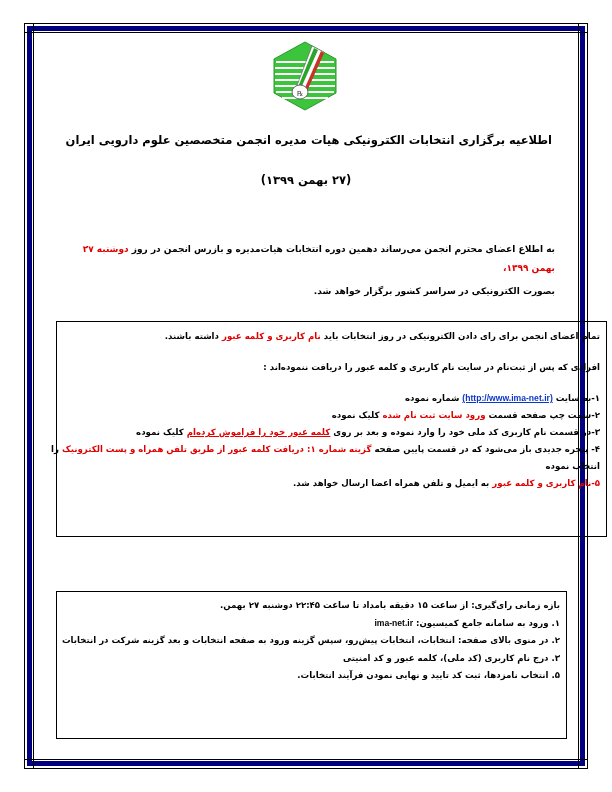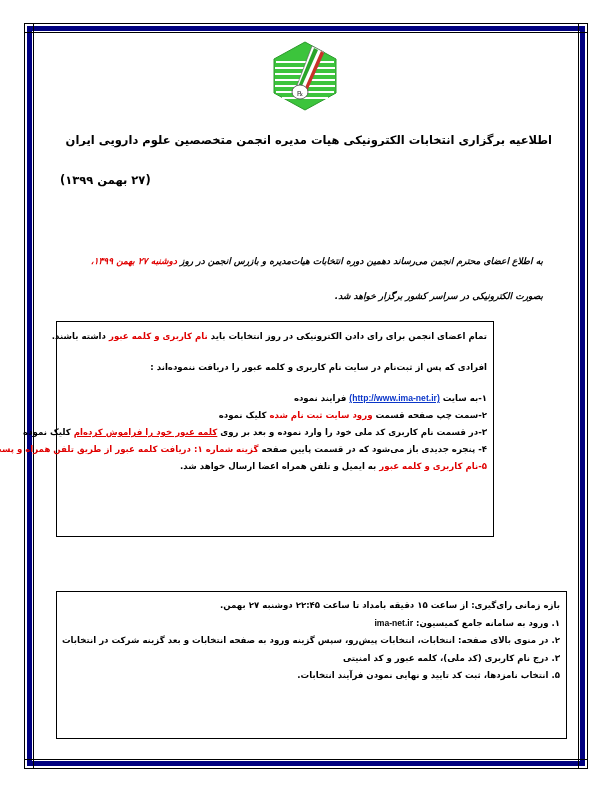--- a/index.html
+++ b/index.html
@@ -12,32 +12,32 @@
                  border:5px solid #000080; box-sizing:border-box; }
   .frame-inner { position:absolute; left:33px; top:32px; width:546px; height:728px;
                  border:1px solid #000; box-sizing:border-box; }
   .corner { position:absolute; width:10px; height:10px; border:1px solid #000; box-sizing:border-box; background:transparent; }
 
   .logo { position:absolute; left:272px; top:40px; width:66px; height:72px; }
 
   .rtl { direction:rtl; unicode-bidi:embed; text-align:right; }
   .title { position:absolute; left:60px; right:60px; top:133px; 
            font-weight:bold; font-size:11.5px; direction:rtl; }
-  .subtitle { position:absolute; left:60px; right:60px; top:173px; text-align:left;
+  .subtitle { position:absolute; left:60px; right:60px; top:173px; text-align:center;
            font-weight:bold; font-size:11.5px; direction:rtl; }
 
   .intro { position:absolute; left:55px; right:53px; top:236px; font-size:9px; font-weight:bold; line-height:19px; }
-  .intro p { margin:16px;font-style:italic; }
+  .intro p { margin:4px; }
   .intro .gap { margin-top:6px; }
 
   .red { color:#e00000; }
   .link { color:#0b36c9; text-decoration:underline; }
   .red-u { color:#e00000; text-decoration:underline; }
 
-  .box1 { position:absolute; left:56px; top:321px; width:438px; height:216px;
+  .box1 { position:absolute; left:56px; top:321px; width:551px; height:216px;
           border:1px solid #000; box-sizing:border-box; padding:6px 6px 0 6px;
           font-size:8.6px; font-weight:bold; }
   .box1 .line { line-height:17px; white-space:nowrap; }
   .box1 .line.tall { margin-bottom:14px; }
   .box1 .sp { height:14px; }
 
   .box2 { position:absolute; left:56px; top:591px; width:511px; height:148px;
           border:1px solid #000; box-sizing:border-box; padding:5px 6px 0 6px;
           font-size:8.6px; font-weight:bold; }
   .box2 .line { line-height:17.5px; white-space:nowrap; }
@@ -77,24 +77,25 @@
 
 <div class="intro rtl">
   <p><span>به اطلاع اعضای محترم انجمن می‌رساند دهمین دوره انتخابات هیات‌مدیره و بازرس انجمن در روز </span><span class="red">دوشنبه ۲۷ بهمن ۱۳۹۹،</span></p>
   <p>بصورت الکترونیکی در سراسر کشور برگزار خواهد شد.</p>
 </div>
 
 <div class="box1 rtl">
   <div class="line tall"><span>تمام اعضای انجمن برای رای دادن الکترونیکی در روز انتخابات باید </span><span class="red">نام کاربری و کلمه عبور</span><span> داشته باشند.</span></div>
   <div class="line">افرادی که پس از ثبت‌نام در سایت نام کاربری و کلمه عبور را دریافت ننموده‌اند :</div>
   <div class="sp"></div>
-  <div class="line"><span>۱-به سایت </span><span class="link ltr">(http://www.ima-net.ir)</span><span> فرایند نموده</span></div>
+  <div class="line"><span>۱-به سایت </span><span class="link ltr">(http://www.ima-net.ir)</span><span> شماره نموده</span></div>
   <div class="line"><span>۲-سمت چپ صفحه قسمت </span><span class="red">ورود سایت ثبت نام شده</span><span> کلیک نموده</span></div>
   <div class="line"><span>۳-در قسمت نام کاربری کد ملی خود را وارد نموده و بعد بر روی </span><span class="red-u">کلمه عبور خود را فراموش کرده‌ام</span><span> کلیک نموده</span></div>
   <div class="line"><span>۴- پنجره جدیدی باز می‌شود که در قسمت پایین صفحه </span><span class="red">گزینه شماره ۱: دریافت کلمه عبور از طریق تلفن همراه و پست الکترونیک</span><span> را</span></div>
+  <div class="line">انتخاب نموده</div>
   <div class="line"><span class="red">۵-نام کاربری و کلمه عبور</span><span> به ایمیل و تلفن همراه اعضا ارسال خواهد شد.</span></div>
 </div>
 
 <div class="box2 rtl">
   <div class="line">بازه زمانی رای‌گیری: از ساعت ۱۵ دقیقه بامداد تا ساعت ۲۲:۴۵ دوشنبه ۲۷ بهمن.</div>
   <div class="line"><span>۱. ورود به سامانه جامع کمیسیون: </span><span class="ltr">ima-net.ir</span></div>
   <div class="line">۲. در منوی بالای صفحه: انتخابات، انتخابات پیش‌رو، سپس گزینه ورود به صفحه انتخابات و بعد گزینه شرکت در انتخابات</div>
   <div class="line">۳. درج نام کاربری (کد ملی)، کلمه عبور و کد امنیتی</div>
   <div class="line">۵. انتخاب نامزدها، ثبت کد تایید و نهایی نمودن فرآیند انتخابات.</div>
 </div>

